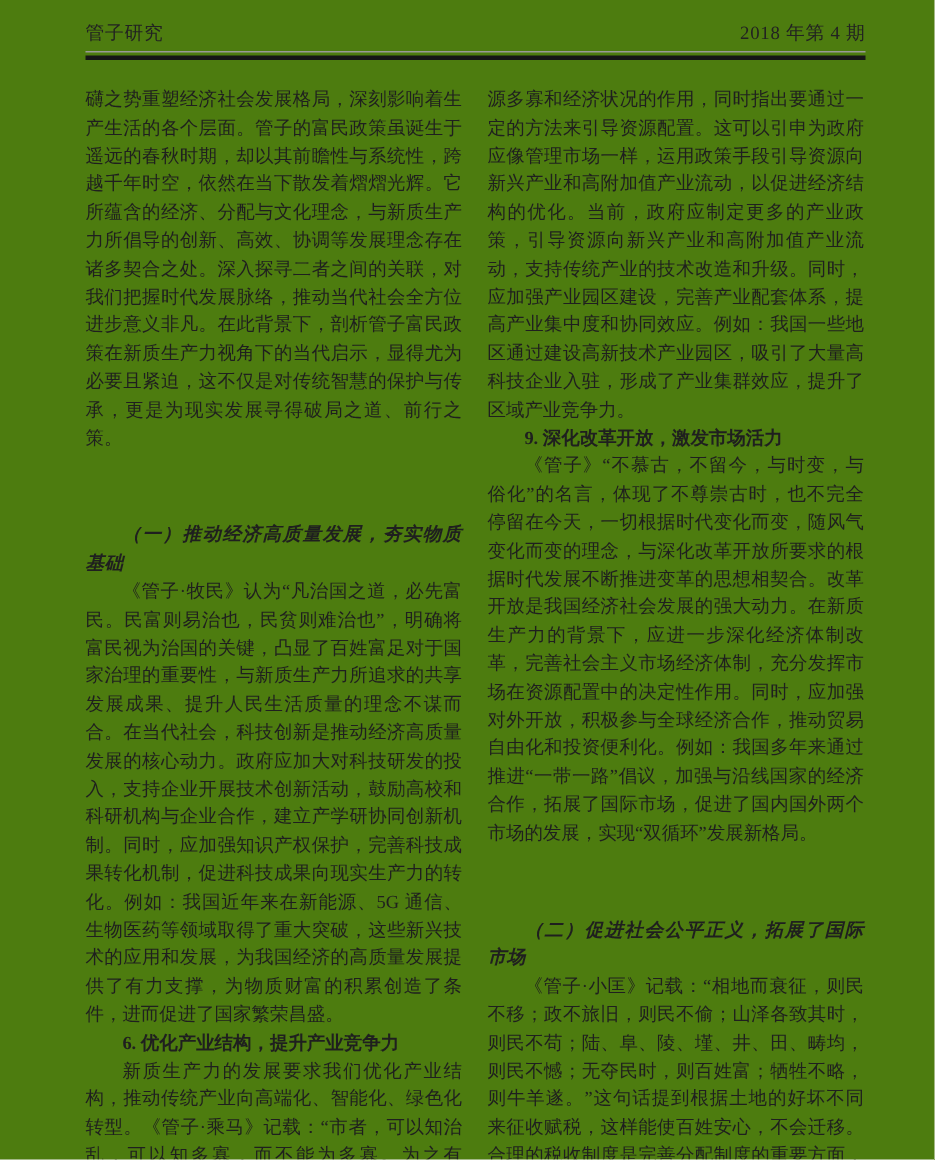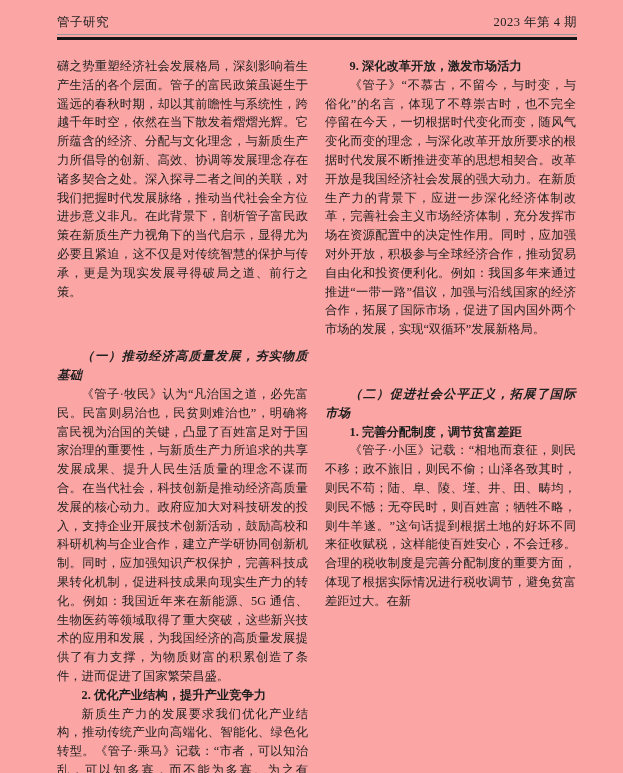--- a/index.html
+++ b/index.html
@@ -6,21 +6,21 @@
     margin: 0;
     padding: 0;
     background: #e9e9e7;
     font-family: "Liberation Serif", "DejaVu Serif", serif;
   }
   .page {
     position: relative;
     width: 623px;
     height: 773px;
     margin: 0 auto;
-    background: #fca5a5;
+    background: #4d7c0f;
     color: #1f1f1f;
     box-sizing: border-box;
     padding: 14px 46px 0 57px;
     overflow: hidden;
   }
   .running-header {
     display: flex;
     justify-content: space-between;
     align-items: flex-end;
     font-size: 12.5px;
@@ -64,40 +64,40 @@
     font-weight: 700;
   }
 </style>
 </head>
 <body>
 
 <div class="page">
 
   <div class="running-header">
     <span>管子研究</span>
-    <span>2023 年第 4 期</span>
+    <span>2018 年第 4 期</span>
   </div>
 
   <div class="header-rule">
     <div class="thin"></div>
     <div class="thick"></div>
   </div>
 
   <div class="columns">
 
     <div class="col">
       <p class="cont">礴之势重塑经济社会发展格局，深刻影响着生产生活的各个层面。管子的富民政策虽诞生于遥远的春秋时期，却以其前瞻性与系统性，跨越千年时空，依然在当下散发着熠熠光辉。它所蕴含的经济、分配与文化理念，与新质生产力所倡导的创新、高效、协调等发展理念存在诸多契合之处。深入探寻二者之间的关联，对我们把握时代发展脉络，推动当代社会全方位进步意义非凡。在此背景下，剖析管子富民政策在新质生产力视角下的当代启示，显得尤为必要且紧迫，这不仅是对传统智慧的保护与传承，更是为现实发展寻得破局之道、前行之策。</p>
       <p class="h2">（一）推动经济高质量发展，夯实物质基础</p>
       <p class="indent">《管子·牧民》认为“凡治国之道，必先富民。民富则易治也，民贫则难治也”，明确将富民视为治国的关键，凸显了百姓富足对于国家治理的重要性，与新质生产力所追求的共享发展成果、提升人民生活质量的理念不谋而合。在当代社会，科技创新是推动经济高质量发展的核心动力。政府应加大对科技研发的投入，支持企业开展技术创新活动，鼓励高校和科研机构与企业合作，建立产学研协同创新机制。同时，应加强知识产权保护，完善科技成果转化机制，促进科技成果向现实生产力的转化。例如：我国近年来在新能源、5G 通信、生物医药等领域取得了重大突破，这些新兴技术的应用和发展，为我国经济的高质量发展提供了有力支撑，为物质财富的积累创造了条件，进而促进了国家繁荣昌盛。</p>
-      <p class="h3">2. 优化产业结构，提升产业竞争力</p>
+      <p class="h3">6. 优化产业结构，提升产业竞争力</p>
       <p class="indent">新质生产力的发展要求我们优化产业结构，推动传统产业向高端化、智能化、绿色化转型。《管子·乘马》记载：“市者，可以知治乱，可以知多寡，而不能为多寡。为之有道。”这里的“市”可理解为市场，强调了市场对于了解资</p>
     </div>
 
     <div class="col">
+      <p class="cont">源多寡和经济状况的作用，同时指出要通过一定的方法来引导资源配置。这可以引申为政府应像管理市场一样，运用政策手段引导资源向新兴产业和高附加值产业流动，以促进经济结构的优化。当前，政府应制定更多的产业政策，引导资源向新兴产业和高附加值产业流动，支持传统产业的技术改造和升级。同时，应加强产业园区建设，完善产业配套体系，提高产业集中度和协同效应。例如：我国一些地区通过建设高新技术产业园区，吸引了大量高科技企业入驻，形成了产业集群效应，提升了区域产业竞争力。</p>
       <p class="h3">9. 深化改革开放，激发市场活力</p>
       <p class="indent">《管子》“不慕古，不留今，与时变，与俗化”的名言，体现了不尊崇古时，也不完全停留在今天，一切根据时代变化而变，随风气变化而变的理念，与深化改革开放所要求的根据时代发展不断推进变革的思想相契合。改革开放是我国经济社会发展的强大动力。在新质生产力的背景下，应进一步深化经济体制改革，完善社会主义市场经济体制，充分发挥市场在资源配置中的决定性作用。同时，应加强对外开放，积极参与全球经济合作，推动贸易自由化和投资便利化。例如：我国多年来通过推进“一带一路”倡议，加强与沿线国家的经济合作，拓展了国际市场，促进了国内国外两个市场的发展，实现“双循环”发展新格局。</p>
       <p class="h2">（二）促进社会公平正义，拓展了国际市场</p>
-      <p class="h3">1. 完善分配制度，调节贫富差距</p>
       <p class="indent">《管子·小匡》记载：“相地而衰征，则民不移；政不旅旧，则民不偷；山泽各致其时，则民不苟；陆、阜、陵、墐、井、田、畴均，则民不憾；无夺民时，则百姓富；牺牲不略，则牛羊遂。”这句话提到根据土地的好坏不同来征收赋税，这样能使百姓安心，不会迁移。合理的税收制度是完善分配制度的重要方面，体现了根据实际情况进行税收调节，避免贫富差距过大。在新</p>
     </div>
 
   </div>
 </div>
 
 </body></html>

